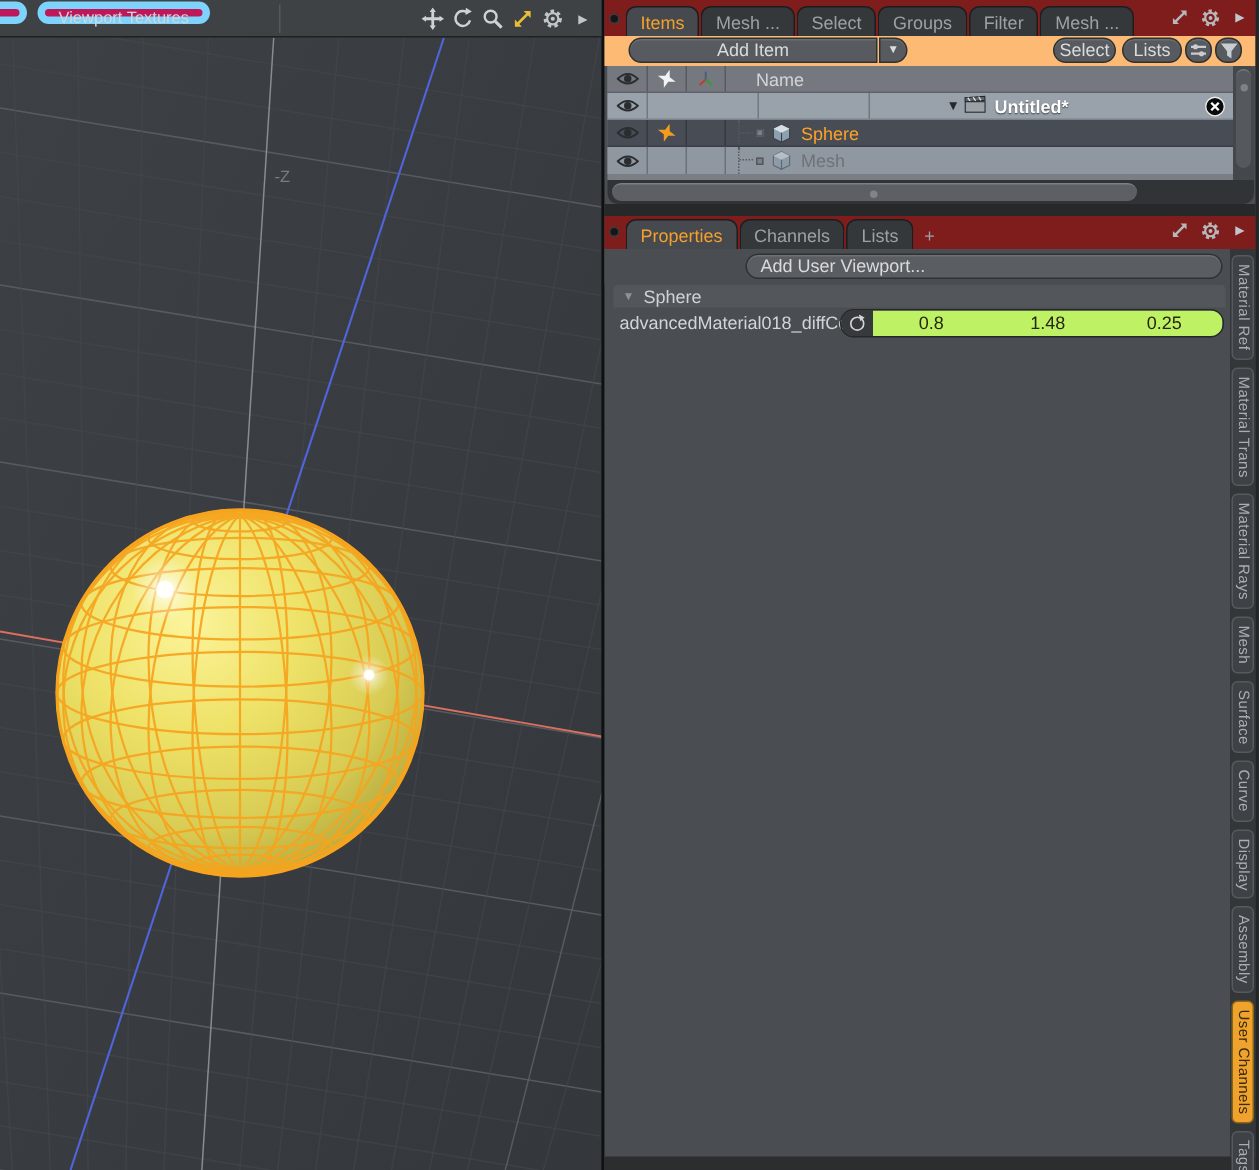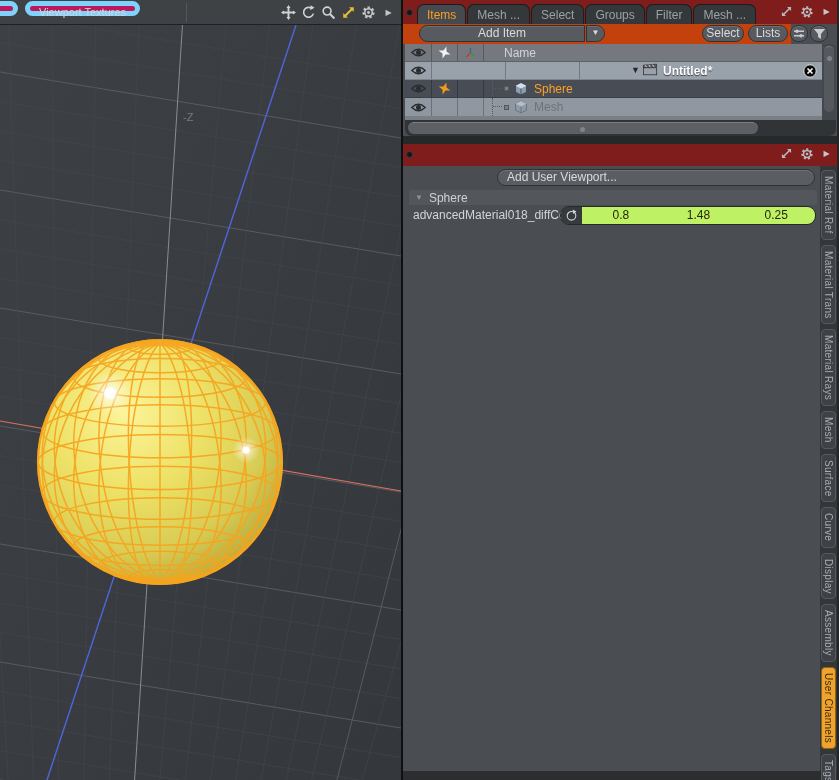--- a/index.html
+++ b/index.html
@@ -28,21 +28,21 @@
   #tabbar2{top:144px;height:22px;}
   .knob{width:7px;height:7px;border-radius:50%;background:#141617;border:1px solid #3a3d40;margin:0 4px 8px 3px;flex:none;}
   .tabs{display:flex;align-items:flex-end;height:100%;flex:1;overflow:hidden;}
   .tab{height:20px;margin:0 1px 0 0;padding:0 9px;display:flex;align-items:center;
        background:#35383b;border:1px solid #1b1d1f;border-bottom:none;border-radius:7px 7px 0 0;
        color:#9ba1a6;font-size:12px;white-space:nowrap;cursor:default;}
   .tab.active{background:#46494d;color:#f5a02c;}
   .tab.plus{background:none;border:none;color:#9ba1a6;padding:0 6px;height:18px;}
   .bar-icons{display:flex;align-items:center;gap:3px;padding:0 2px 4px 2px;}
   
-  .toolbar{position:absolute;left:0;width:388px;background:#c2410c;}
+  .toolbar{position:absolute;left:0;width:434px;background:#fdba74;}
   #toolbar1{top:24px;height:20px;}
   #toolbar2{top:166px;height:24px;width:417px;background:#4a4e52;}
   .btn{position:absolute;height:17px;background:#575b5f;border:1px solid #2f3235;border-radius:9px;
        color:#d9dbdd;font-size:12px;line-height:15px;text-align:center;box-shadow:inset 0 1px 0 rgba(255,255,255,.12);}
   .combo-main{left:16px;top:1px;width:166px;border-radius:9px 0 0 9px;}
   .combo-arrow{left:183px;top:1px;width:19px;border-radius:0 9px 9px 0;}
   .combo-arrow::before{content:"\25BC";font-size:8px;color:#d9dbdd;position:relative;top:-2px;}
   .btn-select{left:299px;top:1px;width:42px;}
   .btn-filter{left:345px;top:1px;width:40px;}
   .ibtn{position:absolute;top:1px;width:18px;height:17px;background:#575b5f;border:1px solid #2f3235;border-radius:8px;
@@ -410,20 +410,26 @@
     </div>
     <div class="hscroll">
       <div class="hthumb">
           <span class="hgrip"></span>
         </div>
     </div>
     <div class="gap1"></div>
 
     <div class="tabbar" id="tabbar2">
       <span class="knob"></span>
+      <div class="tabs" id="tabs2">
+          <div class="tab active">Properties</div>
+          <div class="tab">Channels</div>
+          <div class="tab">Lists</div>
+          <div class="tab plus">+</div>
+        </div>
       <div class="bar-icons">
         <span class="icon-cell">
           <svg width="13" height="13" viewBox="0 0 16 16">
               <path d="M4 12L12 4" stroke="#b6b9bc" stroke-width="2"></path>
               <path d="M8.6 2.4h5v5z" fill="#b6b9bc"></path>
               <path d="M2.4 8.6v5h5z" fill="#b6b9bc"></path>
             </svg>
         </span>
         <span class="icon-cell">
           <svg width="14" height="14" viewBox="0 0 16 16">

